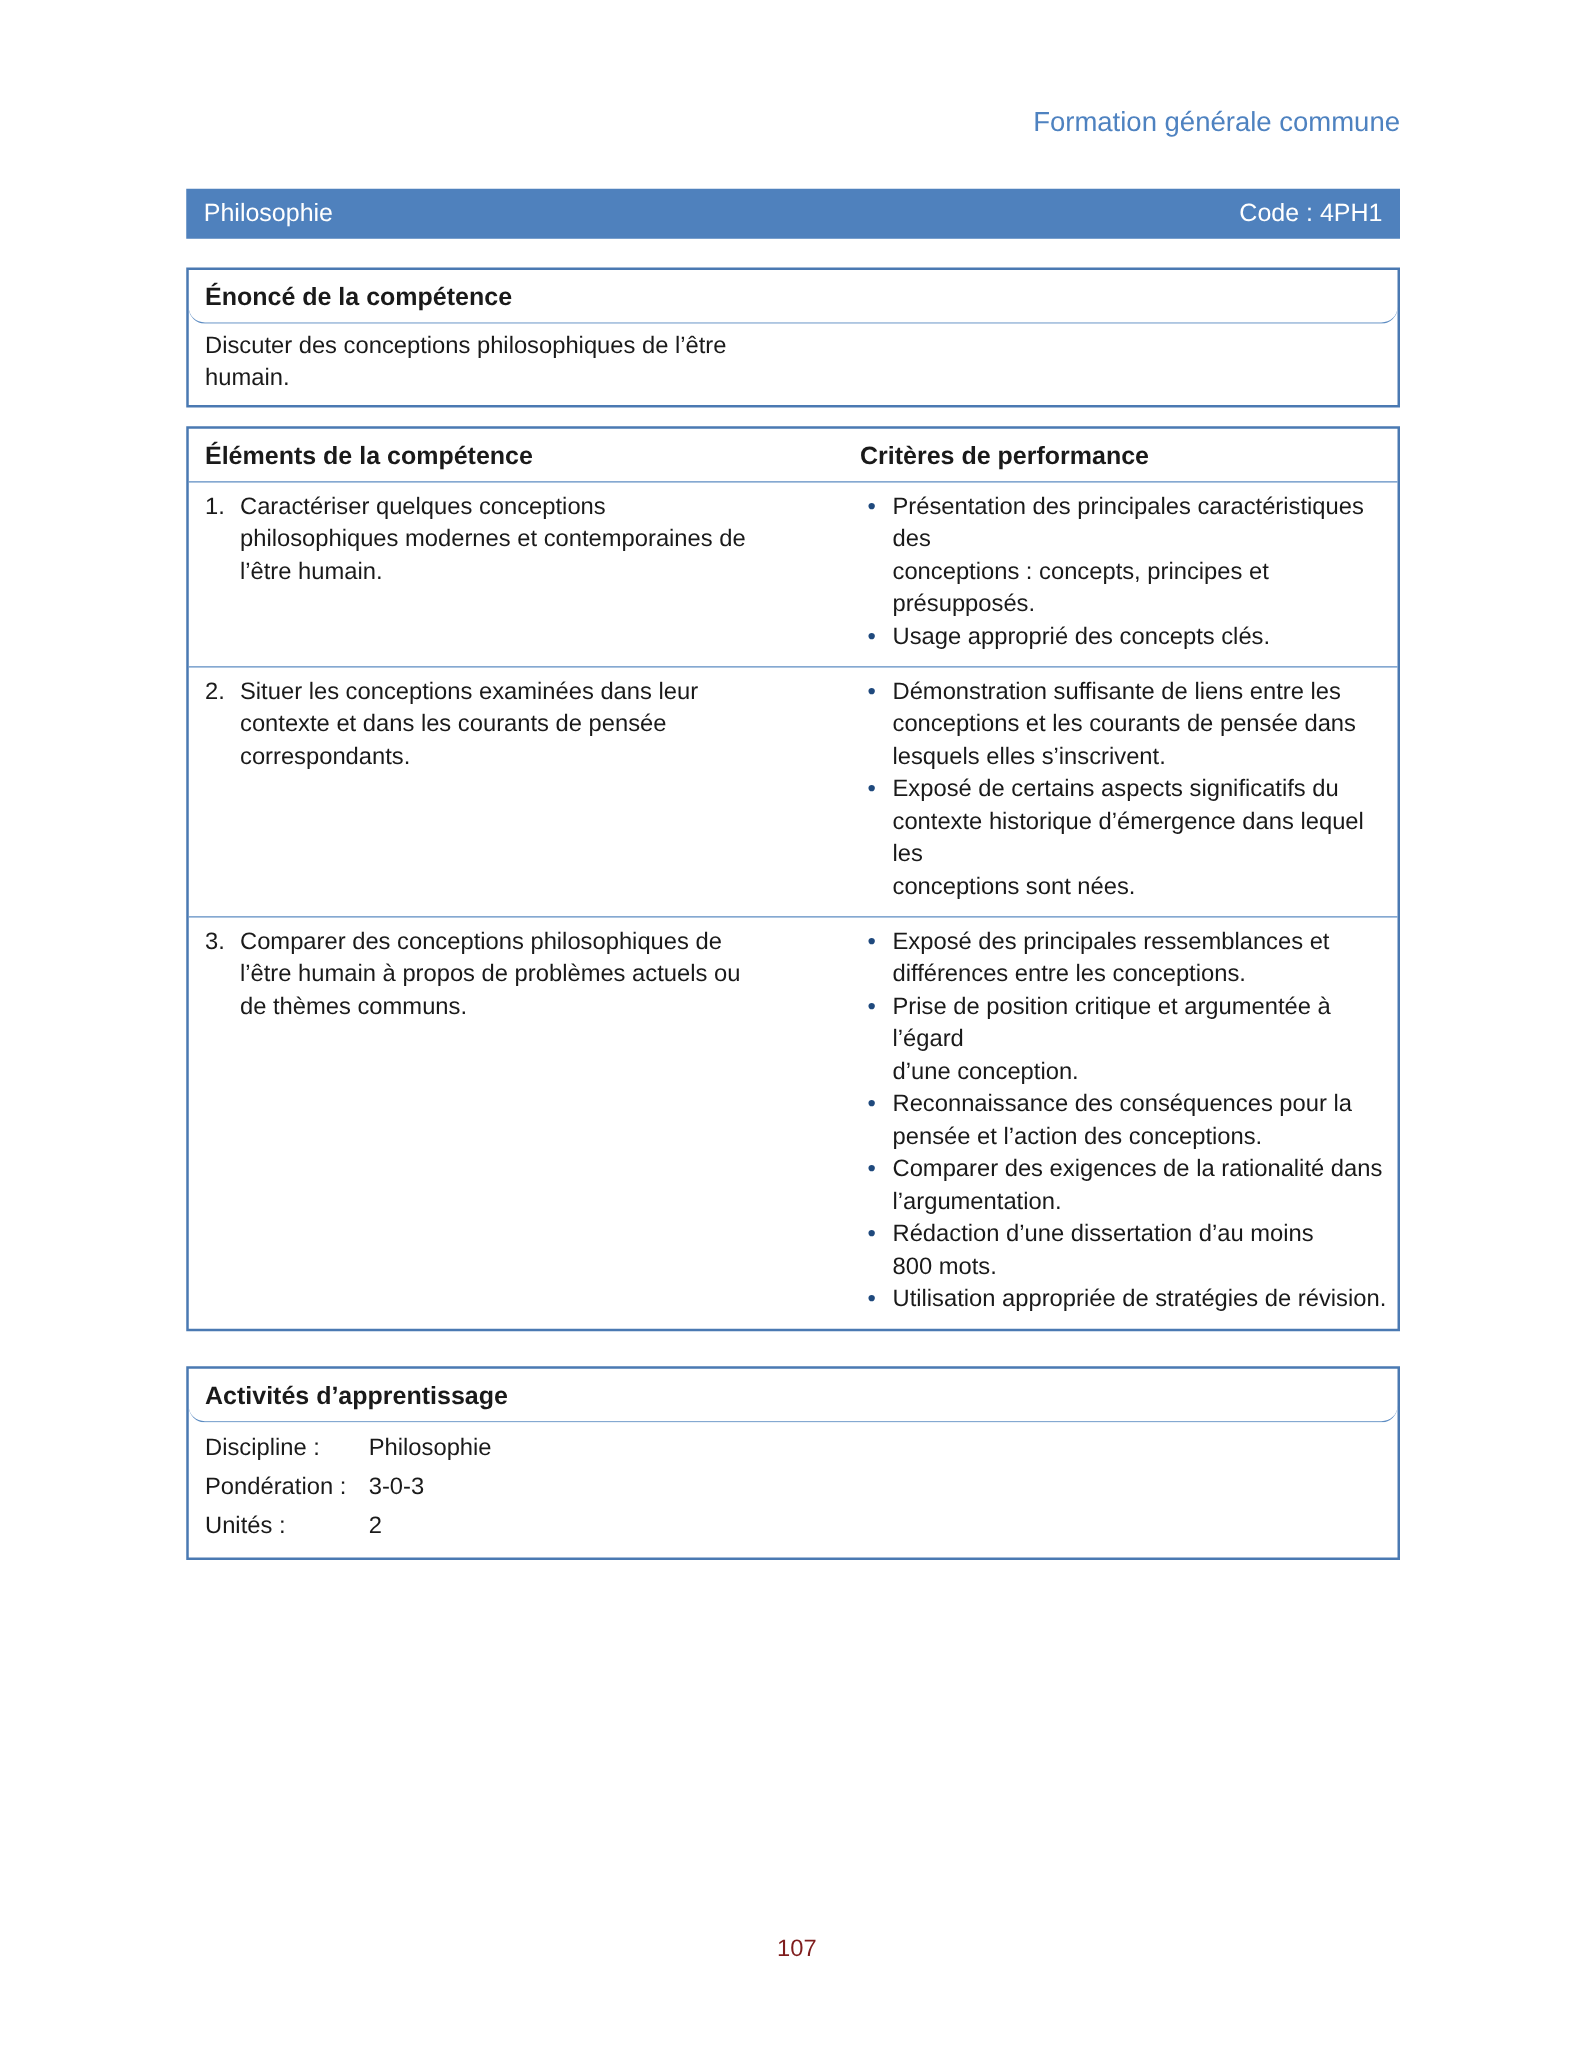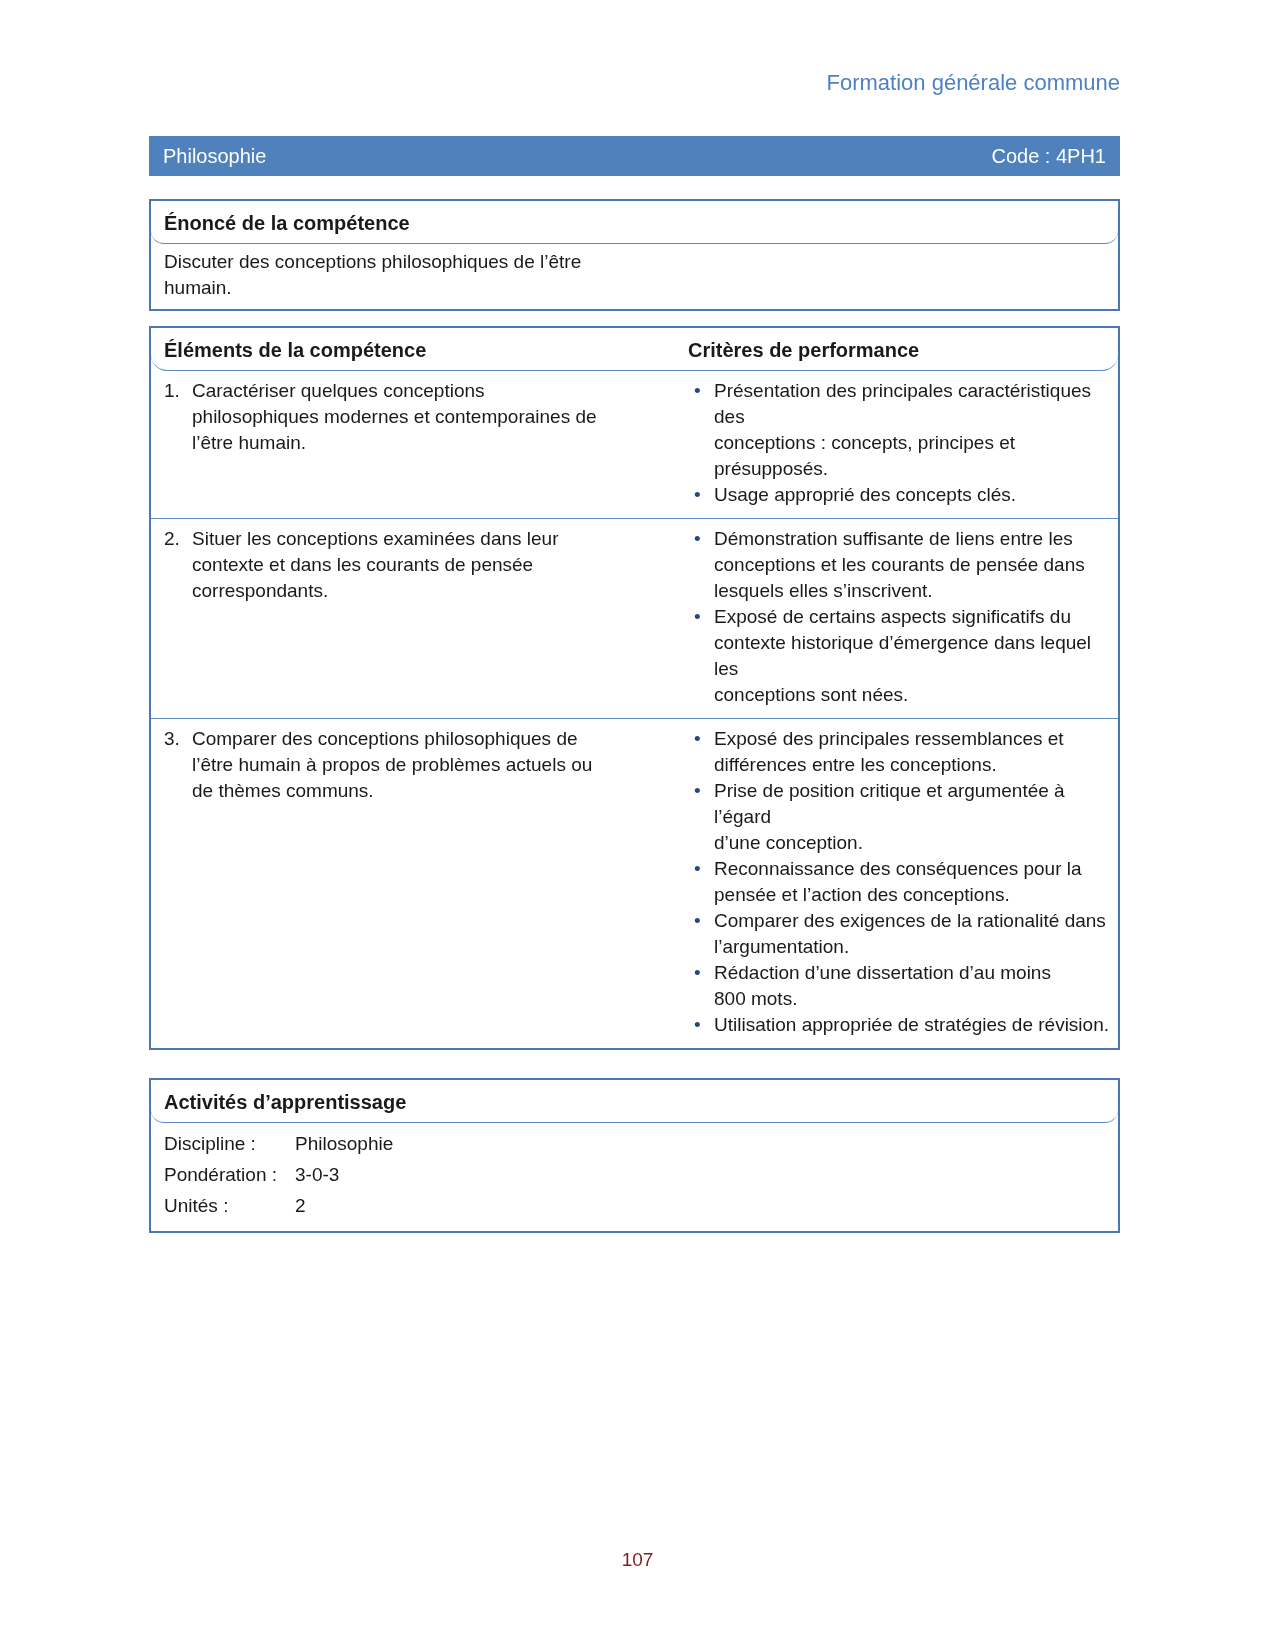--- a/index.html
+++ b/index.html
@@ -13,21 +13,21 @@
   }
   html,body{margin:0;padding:0;background:#ffffff;}
   .page{
     position:relative;
     width:1275px;height:1650px;
     background:#ffffff;
     font-family:"Liberation Sans","DejaVu Sans",sans-serif;
     color:var(--body-text);
     overflow:hidden;
   }
-  .content{position:absolute;left:120px;top:3px;width:971px;padding-left:29px;}
+  .content{position:absolute;left:120px;top:18px;width:971px;padding-left:29px;}
   .doc-header{
     margin-top:66px;
     text-align:right;
     font-size:22px;line-height:27px;
     color:var(--heading-text);
   }
   .title-bar{
     margin-top:40px;
     height:40px;
     background:var(--bar-bg);
@@ -61,21 +61,21 @@
   }
   .box-body{
     font-size:19px;line-height:26px;
     padding:5px 13px 8px 13px;
   }
   .pre{white-space:pre-line;}
   .comp-table{margin-top:15px;}
   .t-header{
     display:flex;
     border-bottom:1px solid var(--divider);
-    font-size:20px;font-weight:bold;line-height:26px;border-radius:16px;
+    font-size:20px;font-weight:bold;line-height:26px;
   }
   .t-header .h-left{width:537px;box-sizing:border-box;padding:9px 10px 7px 13px;}
   .t-header .h-right{flex:1;padding:9px 10px 7px 0;}
   .t-row{
     display:flex;
     font-size:19px;line-height:26px;
   }
   .t-row + .t-row{border-top:1px solid var(--divider);}
   .cell-left{
     width:537px;box-sizing:border-box;

